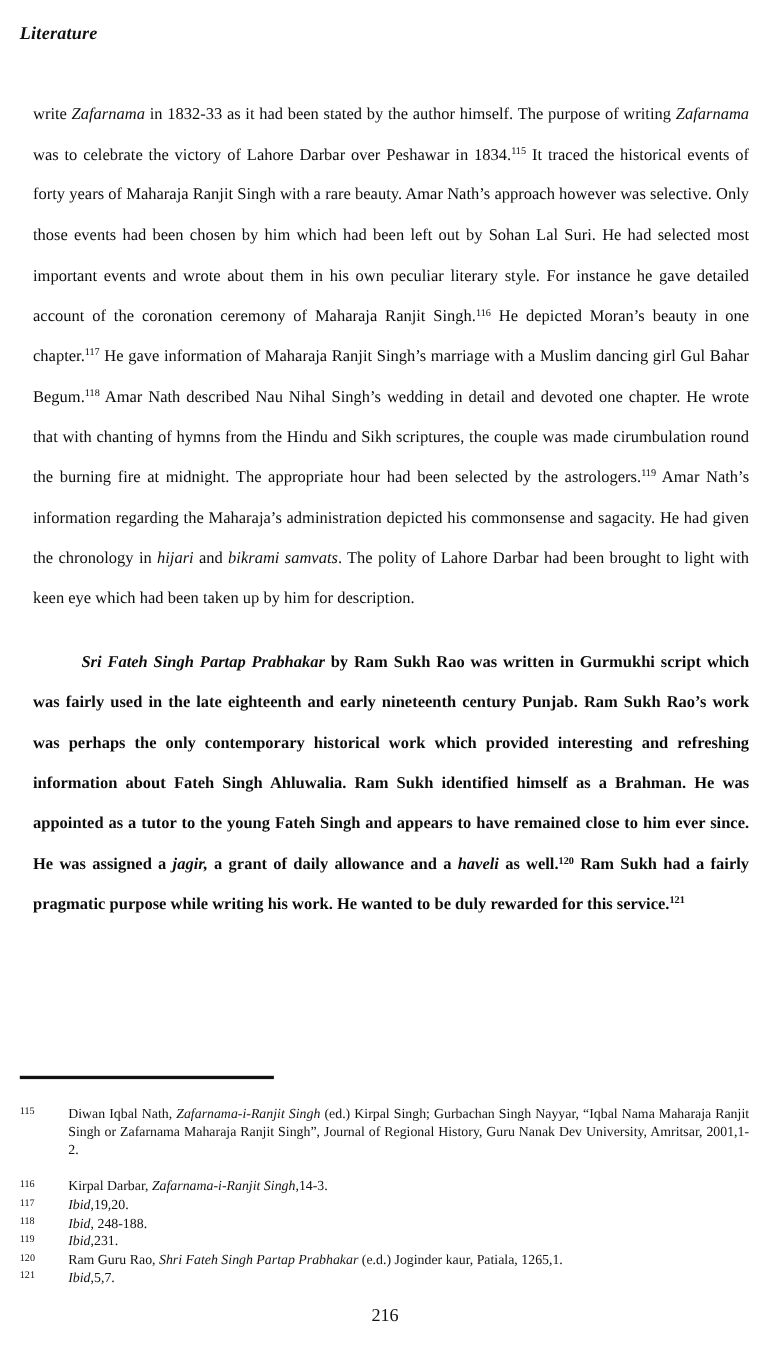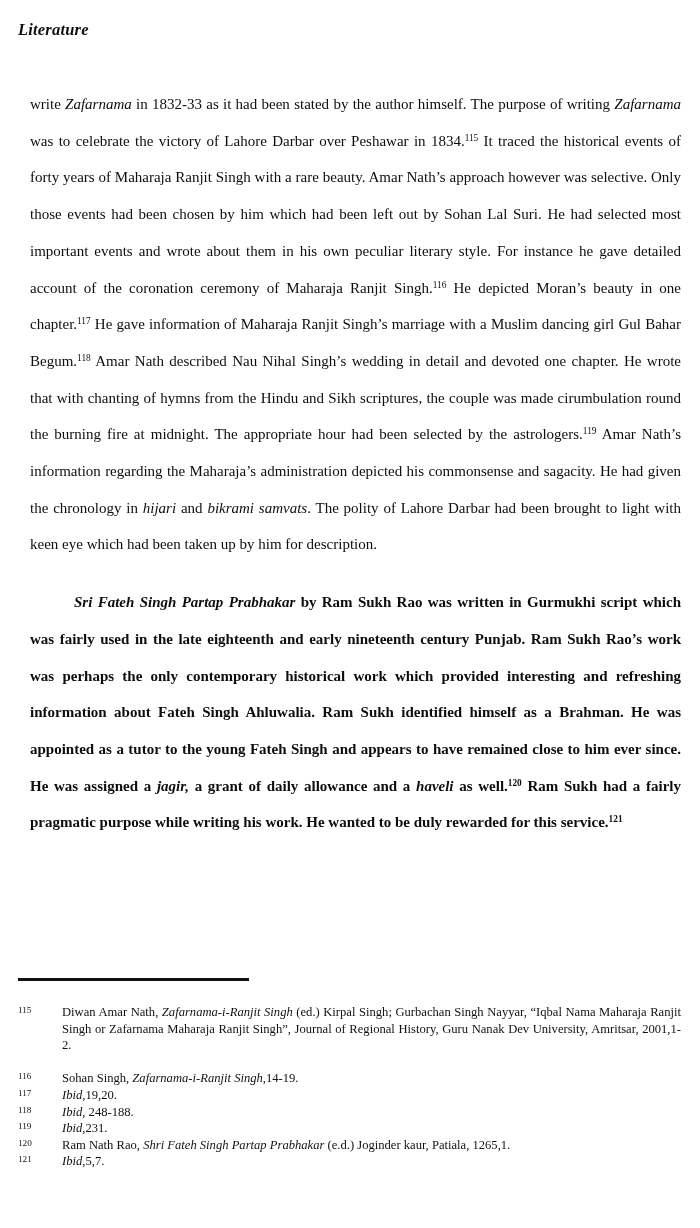--- a/index.html
+++ b/index.html
@@ -143,42 +143,43 @@
   <div class="body-block">
       <p class="para no-stretch"><span>write </span><span class="it">Zafarnama</span><span> in 1832-33 as it had been stated by the author himself. The purpose of writing </span><span class="it">Zafarnama</span><span> was to celebrate the victory of Lahore Darbar over Peshawar in 1834.</span><sup class="fn-ref">115</sup><span> It traced the historical events of forty years of Maharaja Ranjit Singh with a rare beauty. Amar Nath’s approach however was selective. Only those events had been chosen by him which had been left out by Sohan Lal Suri. He had selected most important events and wrote about them in his own peculiar literary style. For instance he gave detailed account of the coronation ceremony of Maharaja Ranjit Singh.</span><sup class="fn-ref">116</sup><span> He depicted Moran’s beauty in one chapter.</span><sup class="fn-ref">117</sup><span> He gave information of Maharaja Ranjit Singh’s marriage with a Muslim dancing girl Gul Bahar Begum.</span><sup class="fn-ref">118</sup><span> Amar Nath described Nau Nihal Singh’s wedding in detail and devoted one chapter. He wrote that with chanting of hymns from the Hindu and Sikh scriptures, the couple was made cirumbulation round the burning fire at midnight. The appropriate hour had been selected by the astrologers.</span><sup class="fn-ref">119</sup><span> Amar Nath’s information regarding the Maharaja’s administration depicted his commonsense and sagacity. He had given the chronology in </span><span class="it">hijari</span><span> and </span><span class="it">bikrami samvats</span><span>. The polity of Lahore Darbar had been brought to light with keen eye which had been taken up by him for description.</span></p>
       <p class="para indented no-stretch"><span class="it">Sri Fateh Singh Partap Prabhakar</span><span> by Ram Sukh Rao was written in Gurmukhi script which was fairly used in the late eighteenth and early nineteenth century Punjab. Ram Sukh Rao’s work was perhaps the only contemporary historical work which provided interesting and refreshing information about Fateh Singh Ahluwalia. Ram Sukh identified himself as a Brahman. He was appointed as a tutor to the young Fateh Singh and appears to have remained close to him ever since. He was assigned a </span><span class="it">jagir,</span><span> a grant of daily allowance and a </span><span class="it">haveli</span><span> as well.</span><sup class="fn-ref">120</sup><span> Ram Sukh had a fairly pragmatic purpose while writing his work. He wanted to be duly rewarded for this service.</span><sup class="fn-ref">121</sup></p>
     </div>
 
   <div class="fn-rule"></div>
 
   <div class="footnotes">
       <div class="fn">
         <span class="fn-num">115</span>
-        <span class="fn-text"><span>Diwan Amar Nath, </span><span class="it">Zafarnama-i-Ranjit Singh</span><span> (ed.) Kirpal Singh; Gurbachan Singh Nayyar, “Iqbal Nama Maharaja Ranjit Singh or Zafarnama Maharaja Ranjit Singh”, Journal of Regional History, Guru Nanak Dev University, Amritsar, 2001,1-2.</span></span>
+        <span class="fn-text"><span>Diwan Iqbal Nath, </span><span class="it">Zafarnama-i-Ranjit Singh</span><span> (ed.) Kirpal Singh; Gurbachan Singh Nayyar, “Iqbal Nama Maharaja Ranjit Singh or Zafarnama Maharaja Ranjit Singh”, Journal of Regional History, Guru Nanak Dev University, Amritsar, 2001,1-2.</span></span>
       </div>
       <div class="fn single">
         <span class="fn-num">116</span>
-        <span class="fn-text"><span>Sohan Singh, </span><span class="it">Zafarnama-i-Ranjit Singh</span><span>,14-19.</span></span>
+        <span class="fn-text"><span>Kirpal Darbar, </span><span class="it">Zafarnama-i-Ranjit Singh</span><span>,14-3.</span></span>
       </div>
       <div class="fn single">
         <span class="fn-num">117</span>
         <span class="fn-text"><span class="it">Ibid</span><span>,19,20.</span></span>
       </div>
       <div class="fn single">
         <span class="fn-num">118</span>
         <span class="fn-text"><span class="it">Ibid</span><span>, 248-188.</span></span>
       </div>
       <div class="fn single">
         <span class="fn-num">119</span>
         <span class="fn-text"><span class="it">Ibid</span><span>,231.</span></span>
       </div>
       <div class="fn single">
         <span class="fn-num">120</span>
-        <span class="fn-text"><span>Ram Nath Rao, </span><span class="it">Shri Fateh Singh Partap Prabhakar</span><span> (e.d.) Joginder kaur, Patiala, 1265,1.</span></span>
+        <span class="fn-text"><span>Ram Guru Rao, </span><span class="it">Shri Fateh Singh Partap Prabhakar</span><span> (e.d.) Joginder kaur, Patiala, 1265,1.</span></span>
       </div>
       <div class="fn single">
         <span class="fn-num">121</span>
         <span class="fn-text"><span class="it">Ibid</span><span>,5,7.</span></span>
       </div>
     </div>
 
+  <div class="folio">216</div>
 
 </div>
 
 </body></html>

